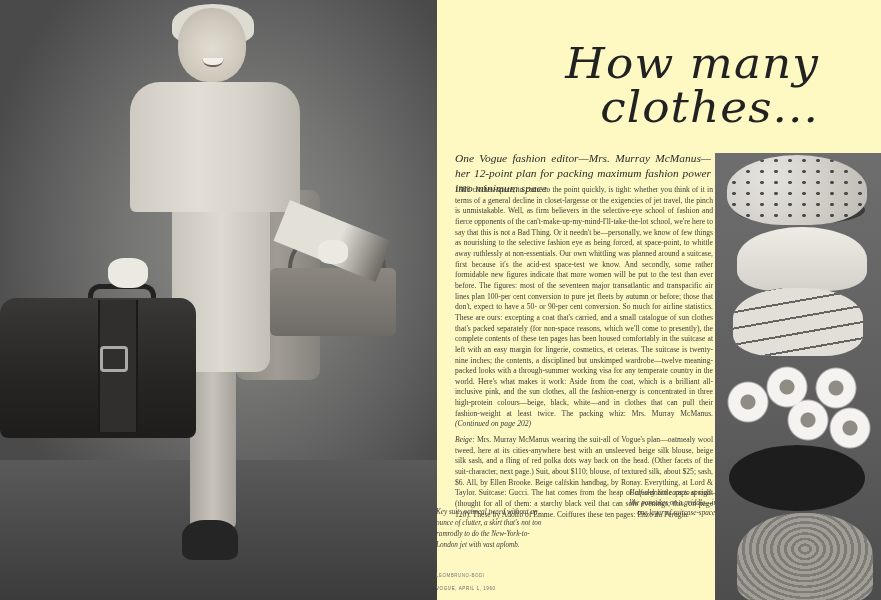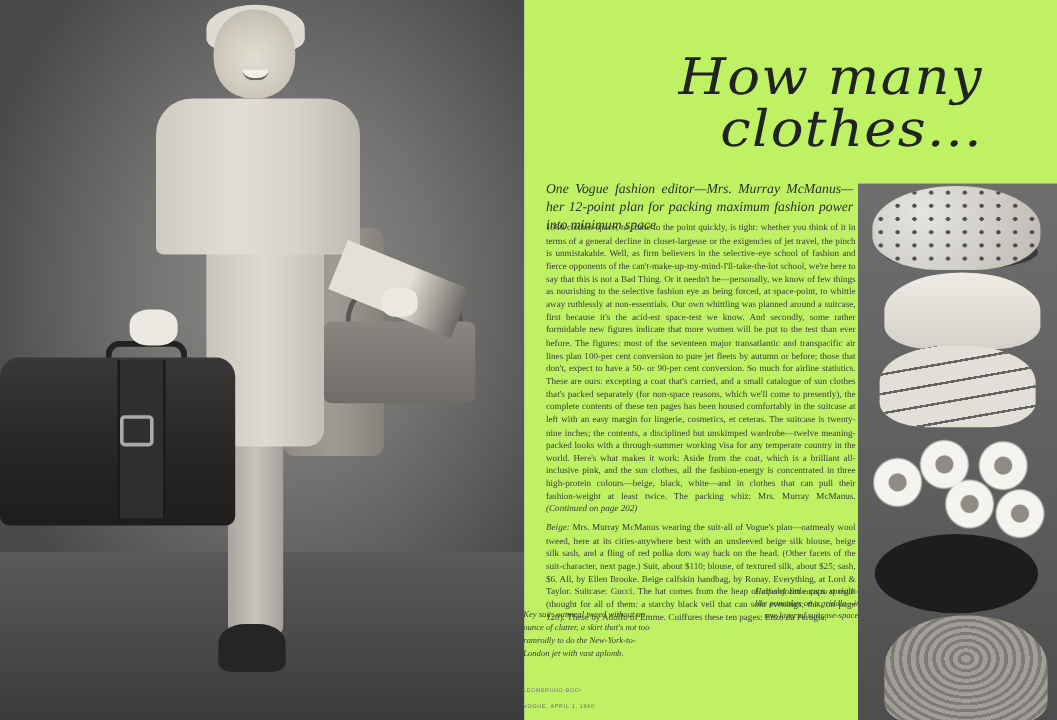--- a/index.html
+++ b/index.html
@@ -22,21 +22,21 @@
   .glove-l{left:108px;top:258px;width:40px;height:30px;border-radius:40%;background:#ece9e2;}
   .glove-r{left:318px;top:240px;width:30px;height:24px;border-radius:40%;background:#ece9e2;}
   .suitcase{left:0;top:298px;width:196px;height:140px;border-radius:16px 16px 8px 8px;background:linear-gradient(#3a3836,#262524 60%,#1e1d1c);}
   .suitcase-handle{left:88px;top:284px;width:58px;height:20px;border:5px solid #222;border-bottom:none;border-radius:12px 12px 0 0;}
   .strap{left:98px;top:300px;width:36px;height:132px;background:#312f2d;border-left:2px solid #1b1a19;border-right:2px solid #1b1a19;}
   .buckle{left:100px;top:346px;width:22px;height:20px;border:3px solid #aaa;border-radius:4px;}
   .handbag{left:270px;top:268px;width:126px;height:68px;border-radius:6px;background:linear-gradient(#8b8680,#6f6b66);}
   .handbag-handle{left:288px;top:232px;width:90px;height:48px;border:4px solid #5a5753;border-bottom:none;border-radius:36px 36px 0 0;}
   .booklet{left:290px;top:200px;width:110px;height:44px;background:linear-gradient(90deg,#e3e0d8 55%,#6d6a65);transform:rotate(22deg);transform-origin:left top;}
   
-  .page{position:absolute;left:437px;top:0;width:444px;height:600px;background:#bef264;}
+  .page{position:absolute;left:437px;top:0;width:444px;height:600px;background:#fef9c3;}
   .title{position:absolute;right:62px;top:42px;width:260px;text-align:right;font-style:italic;font-size:42px;line-height:44px;color:#222;letter-spacing:1px;font-family:"DejaVu Serif",serif;transform:scaleX(1.08);transform-origin:right;}
   .deck{position:absolute;left:18px;top:151px;width:256px;font-style:italic;font-size:11.4px;line-height:15px;color:#2b2b2b;text-align:justify;}
   .body{position:absolute;left:18px;top:185px;width:258px;font-size:7.6px;line-height:10.65px;color:#3a3a3a;text-align:justify;}
   .body p{margin:0 0 5px 0;}
   .body em{font-style:italic;}
   .cap-hats{position:absolute;left:190px;top:488px;width:90px;font-style:italic;font-size:7.2px;line-height:10px;color:#3a3a3a;text-align:right;}
   .cap-suit{position:absolute;left:0;top:507px;width:110px;font-style:italic;font-size:7.2px;line-height:11px;color:#3a3a3a;padding-left:0;}
   .cap-suit{left:-1px;}
   .credit{position:absolute;left:-1px;top:573px;font-family:"Liberation Sans",sans-serif;font-size:4.5px;letter-spacing:.5px;color:#777;text-transform:uppercase;}
   .folio{position:absolute;left:-1px;top:586px;font-family:"Liberation Sans",sans-serif;font-size:4.5px;letter-spacing:.6px;color:#666;text-transform:uppercase;}

